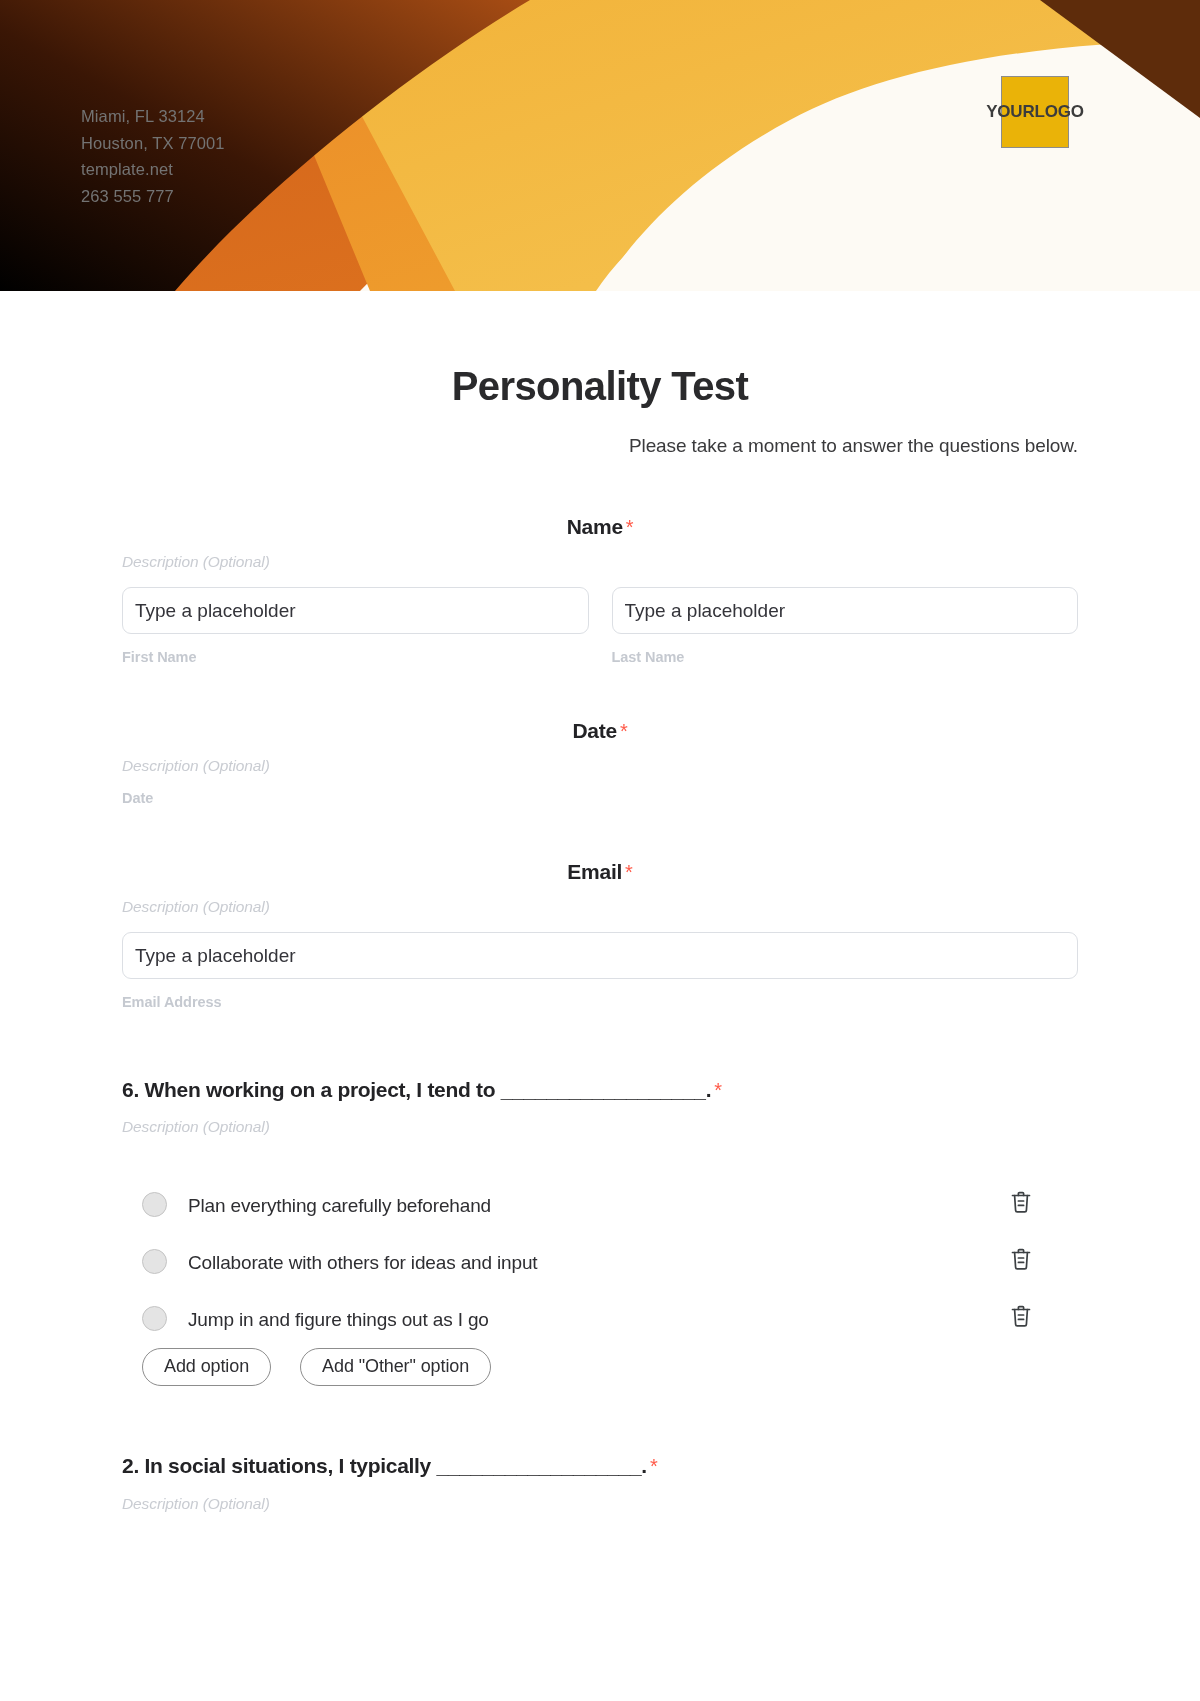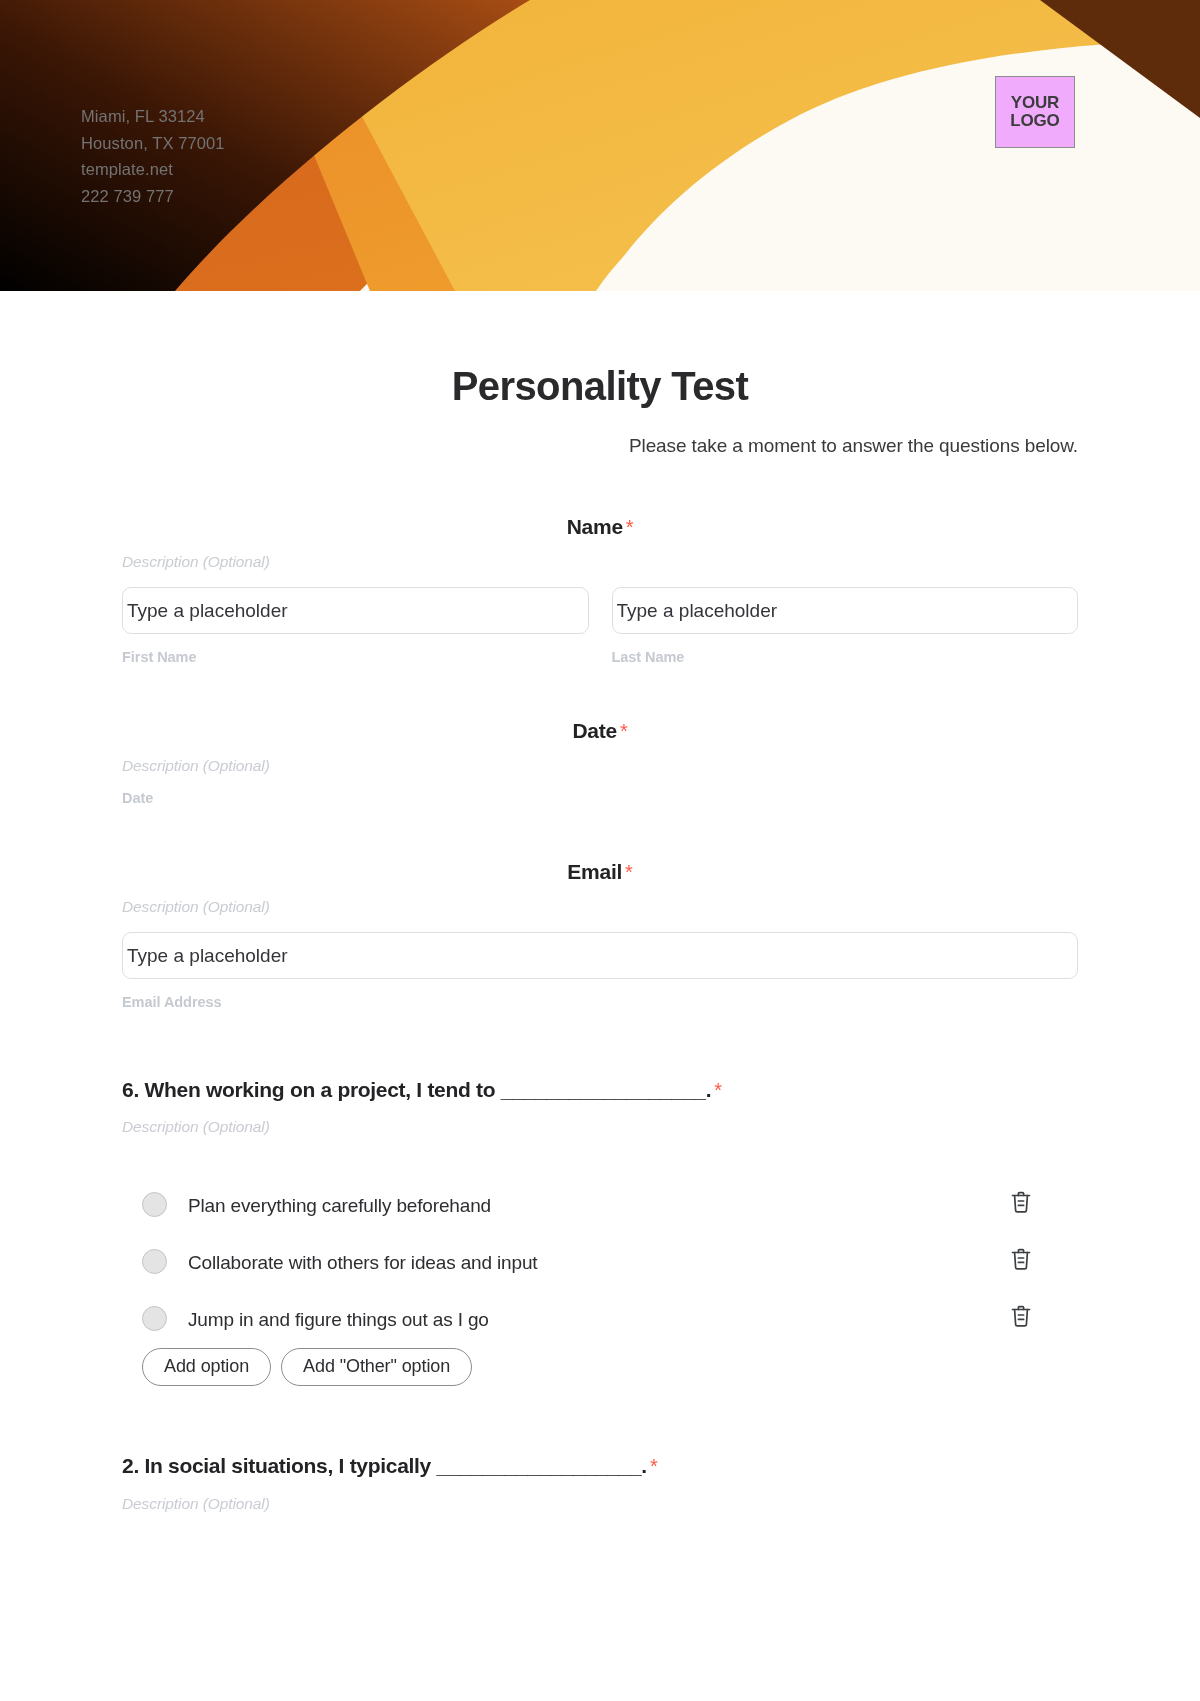--- a/index.html
+++ b/index.html
@@ -56,27 +56,27 @@
   .brand-block {
     position: absolute;
     right: 0px;
     top: 76px;
     width: 330px;
     z-index: 5;
     text-align: center;
   }
 
   .logo-box {
-    width: 80px;
+    width: 68px;
     height: 72px;
     border: 1.6px solid #8c8c8c;
-    background: #f0abfc;
+    background: #eab308;
     margin: 0 auto 12px auto;
     display: flex;
-    flex-direction: column;
+    flex-direction: row;
     align-items: center;
     justify-content: center;
     line-height: 1.08;
   }
   .logo-box span {
     font-size: 17px;
     font-weight: 700;
     color: #3c3c3c;
     letter-spacing: -0.2px;
   }
@@ -143,21 +143,21 @@
 
   .text-input {
     flex: 1;
     height: 47px;
     border: 1.4px solid #dcdfe4;
     border-radius: 9px;
     background: #ffffff;
     font-family: "Liberation Sans", sans-serif;
     font-size: 19px;
     color: #34343a;
-    padding: 0 4px;
+    padding: 0 12px;
     line-height: 47px;
     overflow: hidden;
     white-space: nowrap;
     display: block;
   }
   .text-input::placeholder { color: #34343a; }
 
   .sub-label {
     font-size: 14.5px;
     font-weight: 700;
@@ -212,21 +212,21 @@
     display: flex;
     align-items: center;
     justify-content: center;
     margin-right: 42px;
     flex-shrink: 0;
   }
   .trash-btn svg { display: block; }
 
   .add-row {
     display: flex;
-    gap: 10px;
+    gap: 29px;
     margin-top: 17px;
     padding-left: 20px;
   }
 
   .pill-btn {
     border: 1.5px solid #8d8d8d;
     border-radius: 20px;
     background: #ffffff;
     font-family: "Liberation Sans", sans-serif;
     font-size: 18px;
@@ -274,21 +274,21 @@
       <path d="M0,0 L300,0 L60,291 L0,291 Z" fill="url(#gDark)"></path>
       <path d="M0,0 L470,0 C380,60 240,170 140,291 L0,291 Z" fill="url(#gDark)"></path>
       <path d="M0,0 L530,0 C420,66 270,180 175,291 L0,291 Z" fill="url(#gDark)"></path>
       <path d="M1040,0 L1200,0 L1200,118 Z" fill="#5e2c0b"></path>
     </svg>
 
     <div class="header-address">
       <div>Miami, FL 33124</div>
       <div>Houston, TX 77001</div>
       <div>template.net</div>
-      <div>222 739 777</div>
+      <div>263 555 777</div>
     </div>
 
     <div class="brand-block">
       <div class="logo-box">
         <span>YOUR</span>
         <span>LOGO</span>
       </div>
     </div>
   </div>
 

